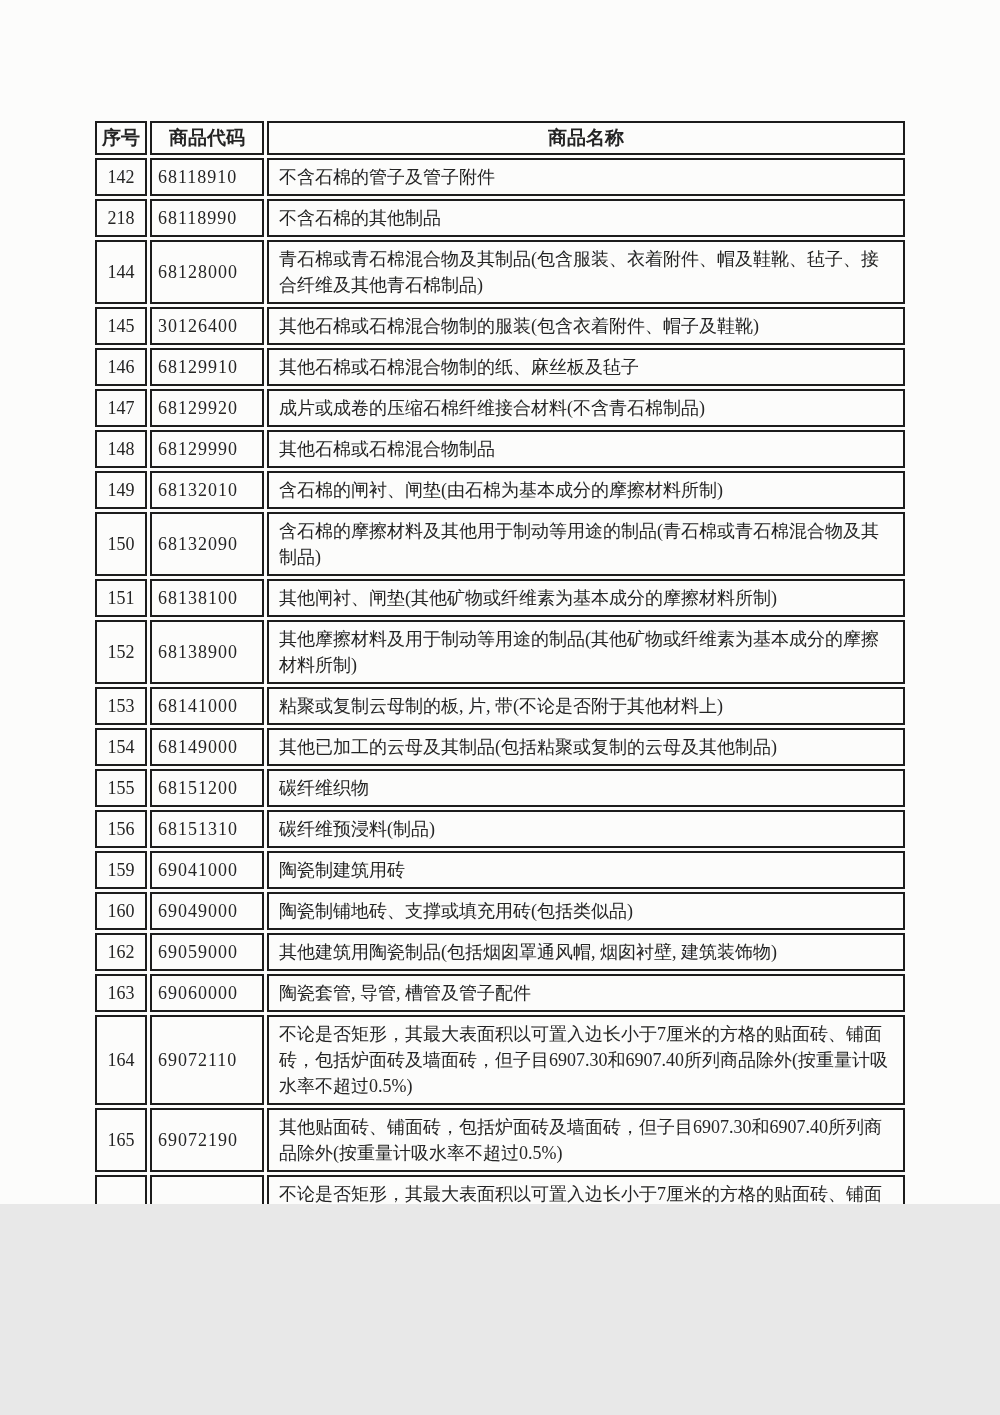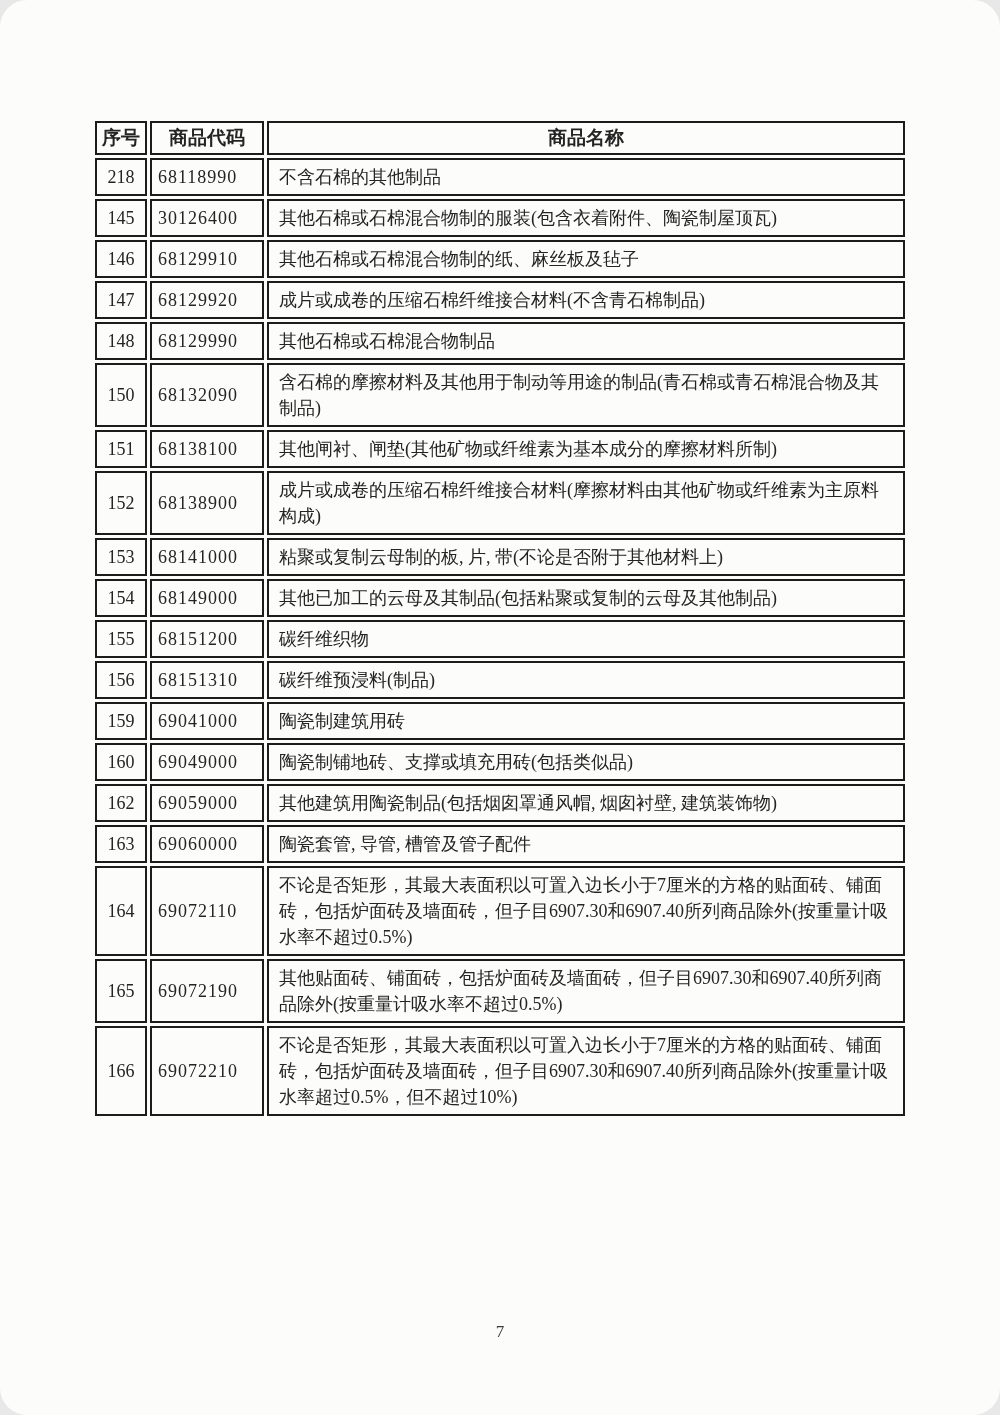--- a/index.html
+++ b/index.html
@@ -5,27 +5,26 @@
   :root{
     --ink:#242424;
     --border:#1c1c1c;
     --bg:#fcfcfb;
   }
   *{margin:0;padding:0;box-sizing:border-box;}
   html,body{background:#e8e8e8;}
   .page{
     position:relative;
     width:1000px;
-    height:1415px;
+    height:1204px;
     margin:0 auto;
     background:var(--bg);
     font-family:"Liberation Serif","DejaVu Serif",serif;
     color:var(--ink);
     overflow:hidden;
-    border-radius:27px;
   }
   table.commodity{
     position:absolute;
     left:92px;
     top:118px;
     width:816px;
     border-collapse:separate;
     border-spacing:3px;
     table-layout:fixed;
   }
@@ -71,69 +70,84 @@
       <col class="col-name">
     </colgroup>
     <thead>
       <tr>
         <th>序号</th>
         <th>商品代码</th>
         <th>商品名称</th>
       </tr>
     </thead>
     <tbody>
+  <tr>
+    <td class="c-no">142</td>
+    <td class="c-code">68118910</td>
+    <td class="c-name">不含石棉的管子及管子附件</td>
+  </tr>
 
   <tr>
     <td class="c-no">218</td>
     <td class="c-code">68118990</td>
     <td class="c-name">不含石棉的其他制品</td>
   </tr>
 
+  <tr>
+    <td class="c-no">144</td>
+    <td class="c-code">68128000</td>
+    <td class="c-name">青石棉或青石棉混合物及其制品(包含服装、衣着附件、帽及鞋靴、毡子、接合纤维及其他青石棉制品)</td>
+  </tr>
 
   <tr>
     <td class="c-no">145</td>
     <td class="c-code">30126400</td>
-    <td class="c-name">其他石棉或石棉混合物制的服装(包含衣着附件、陶瓷制屋顶瓦)</td>
+    <td class="c-name">其他石棉或石棉混合物制的服装(包含衣着附件、帽子及鞋靴)</td>
   </tr>
 
   <tr>
     <td class="c-no">146</td>
     <td class="c-code">68129910</td>
     <td class="c-name">其他石棉或石棉混合物制的纸、麻丝板及毡子</td>
   </tr>
 
   <tr>
     <td class="c-no">147</td>
     <td class="c-code">68129920</td>
     <td class="c-name">成片或成卷的压缩石棉纤维接合材料(不含青石棉制品)</td>
   </tr>
 
   <tr>
     <td class="c-no">148</td>
     <td class="c-code">68129990</td>
     <td class="c-name">其他石棉或石棉混合物制品</td>
   </tr>
 
+  <tr>
+    <td class="c-no">149</td>
+    <td class="c-code">68132010</td>
+    <td class="c-name">含石棉的闸衬、闸垫(由石棉为基本成分的摩擦材料所制)</td>
+  </tr>
 
   <tr>
     <td class="c-no">150</td>
     <td class="c-code">68132090</td>
     <td class="c-name">含石棉的摩擦材料及其他用于制动等用途的制品(青石棉或青石棉混合物及其制品)</td>
   </tr>
 
   <tr>
     <td class="c-no">151</td>
     <td class="c-code">68138100</td>
     <td class="c-name">其他闸衬、闸垫(其他矿物或纤维素为基本成分的摩擦材料所制)</td>
   </tr>
 
   <tr>
     <td class="c-no">152</td>
     <td class="c-code">68138900</td>
-    <td class="c-name">成片或成卷的压缩石棉纤维接合材料(摩擦材料由其他矿物或纤维素为主原料构成)</td>
+    <td class="c-name">其他摩擦材料及用于制动等用途的制品(其他矿物或纤维素为基本成分的摩擦材料所制)</td>
   </tr>
 
   <tr>
     <td class="c-no">153</td>
     <td class="c-code">68141000</td>
     <td class="c-name">粘聚或复制云母制的板, 片, 带(不论是否附于其他材料上)</td>
   </tr>
 
   <tr>
     <td class="c-no">154</td>

